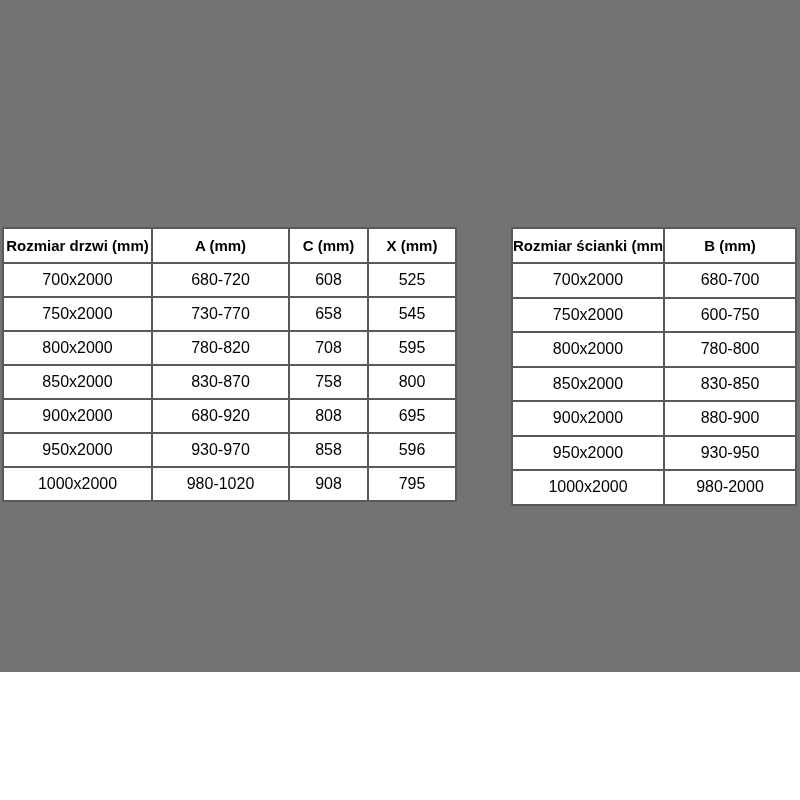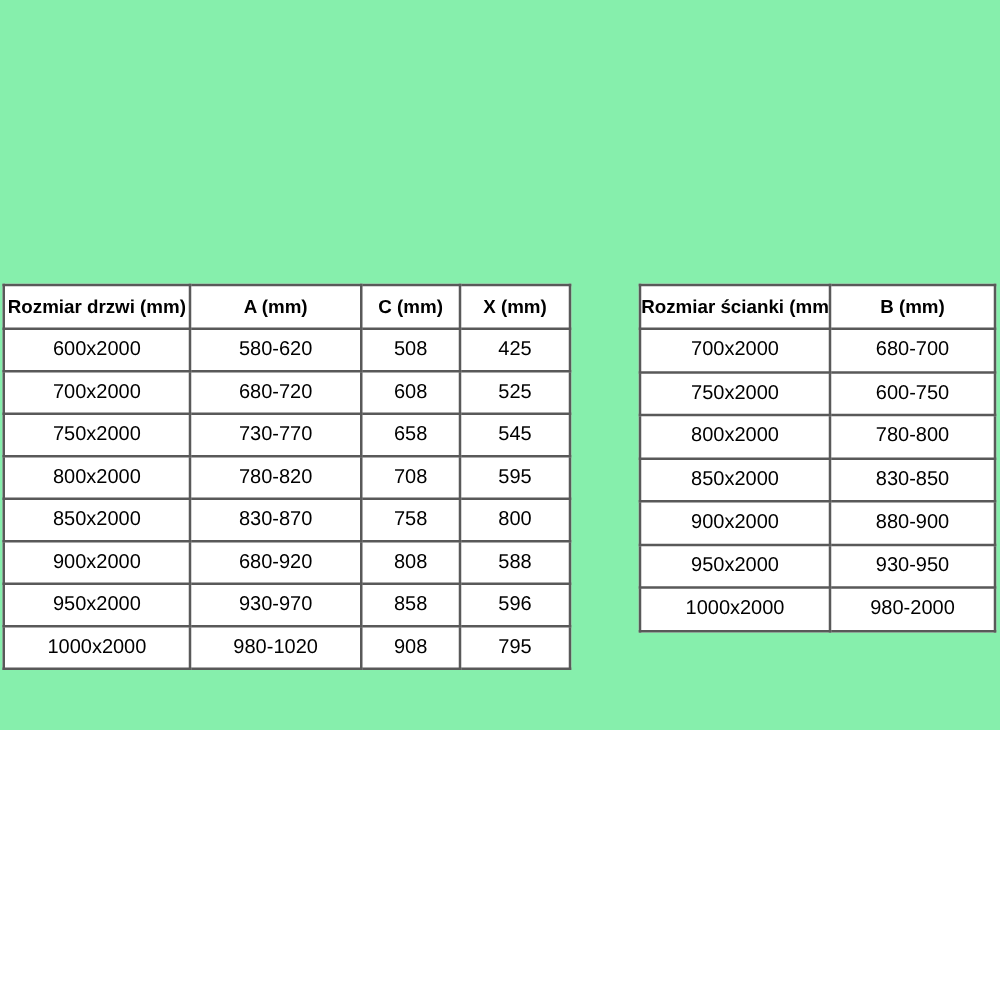--- a/index.html
+++ b/index.html
@@ -8,22 +8,22 @@
     background: #ffffff;
     width: 800px;
     height: 800px;
     font-family: "Liberation Sans", sans-serif;
     color: #000000;
     overflow: hidden;
   }
   .page {
     position: relative;
     width: 800px;
-    height: 584px;
-    background: #86efac;
+    height: 672px;
+    background: #737373;
   }
   table.spec {
     position: absolute;
     border-collapse: collapse;
     table-layout: fixed;
     background: #ffffff;
   }
   table.spec th, table.spec td {
     border: 2px solid #595959;
     text-align: center;
@@ -61,26 +61,20 @@
     <thead>
         <tr>
           <th>Rozmiar drzwi (mm)</th>
           <th>A (mm)</th>
           <th>C (mm)</th>
           <th>X (mm)</th>
         </tr>
       </thead>
     <tbody>
         <tr>
-          <td>600x2000</td>
-          <td>580-620</td>
-          <td>508</td>
-          <td>425</td>
-        </tr>
-        <tr>
           <td>700x2000</td>
           <td>680-720</td>
           <td>608</td>
           <td>525</td>
         </tr>
         <tr>
           <td>750x2000</td>
           <td>730-770</td>
           <td>658</td>
           <td>545</td>
@@ -94,21 +88,21 @@
         <tr>
           <td>850x2000</td>
           <td>830-870</td>
           <td>758</td>
           <td>800</td>
         </tr>
         <tr>
           <td>900x2000</td>
           <td>680-920</td>
           <td>808</td>
-          <td>588</td>
+          <td>695</td>
         </tr>
         <tr>
           <td>950x2000</td>
           <td>930-970</td>
           <td>858</td>
           <td>596</td>
         </tr>
         <tr>
           <td>1000x2000</td>
           <td>980-1020</td>

